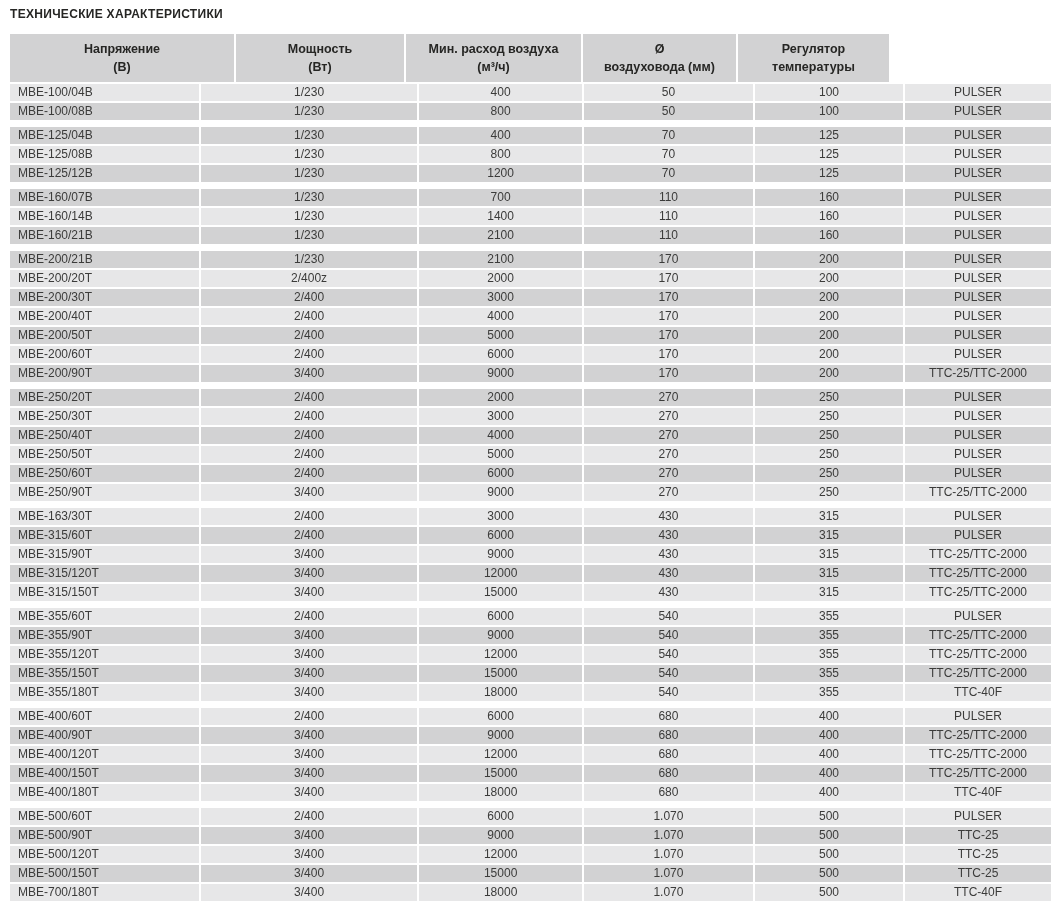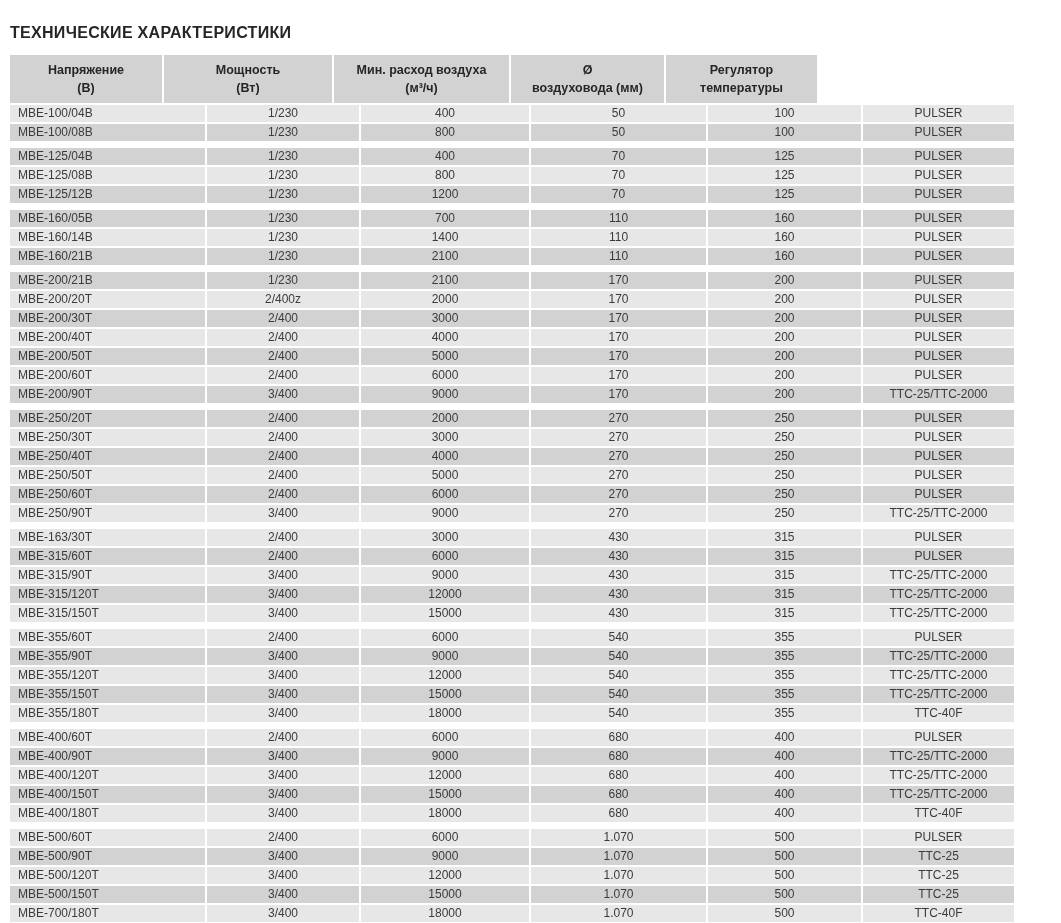--- a/index.html
+++ b/index.html
@@ -12,25 +12,25 @@
   * { box-sizing: border-box; }
   html, body { margin: 0; padding: 0; background: #ffffff; }
   body {
     width: 1061px; height: 923px;
     font-family: "Liberation Sans", sans-serif;
     color: var(--text);
     overflow: hidden;
   }
   .page { padding: 4px 10px 0 10px; }
   .page-title {
-    font-size: 16px;
+    font-size: 12px;
     font-weight: bold;
     color: var(--title);
     letter-spacing: 0.3px;
-    margin: 20px 0 13px 0;
+    margin: 3px 0 13px 0;
   }
   .spec-table { width: 1041px; }
   .thead { display: flex; gap: 2px; margin-bottom: 2px; }
   .th {
     background: var(--header_bg);
     color: var(--title);
     font-weight: bold;
     font-size: 12.5px;
     height: 48px;
     display: flex;
@@ -48,21 +48,21 @@
     color: var(--text);
     text-align: center;
     white-space: nowrap;
     overflow: hidden;
   }
   .td.model { text-align: left; padding-left: 8px; }
   .tr.light .td { background: var(--row_light); }
   .tr.dark  .td { background: var(--row_dark); }
   .group-gap { height: 5px; }
   .col0 { width: 195px; }
-  .col1 { width: 152px; align-items: center; }
+  .col1 { width: 224px; align-items: center; }
   .col2 { width: 168px; }
   .col3 { width: 175px; text-align: center; }
   .col4 { width: 153px; }
   .col5 { width: 151px; }
 </style>
 </head>
 <body>
 
 <div class="page">
   <div class="page-title">ТЕХНИЧЕСКИЕ ХАРАКТЕРИСТИКИ</div>
@@ -127,21 +127,21 @@
         <div class="tr dark">
           <div class="td col0 model">MBE-125/12B</div>
           <div class="td col1">1/230</div>
           <div class="td col2">1200</div>
           <div class="td col3">70</div>
           <div class="td col4">125</div>
           <div class="td col5">PULSER</div>
         </div>
         <div class="group-gap"></div>
         <div class="tr dark">
-          <div class="td col0 model">MBE-160/05B</div>
+          <div class="td col0 model">MBE-160/07B</div>
           <div class="td col1">1/230</div>
           <div class="td col2">700</div>
           <div class="td col3">110</div>
           <div class="td col4">160</div>
           <div class="td col5">PULSER</div>
         </div>
         <div class="tr light">
           <div class="td col0 model">MBE-160/14B</div>
           <div class="td col1">1/230</div>
           <div class="td col2">1400</div>

